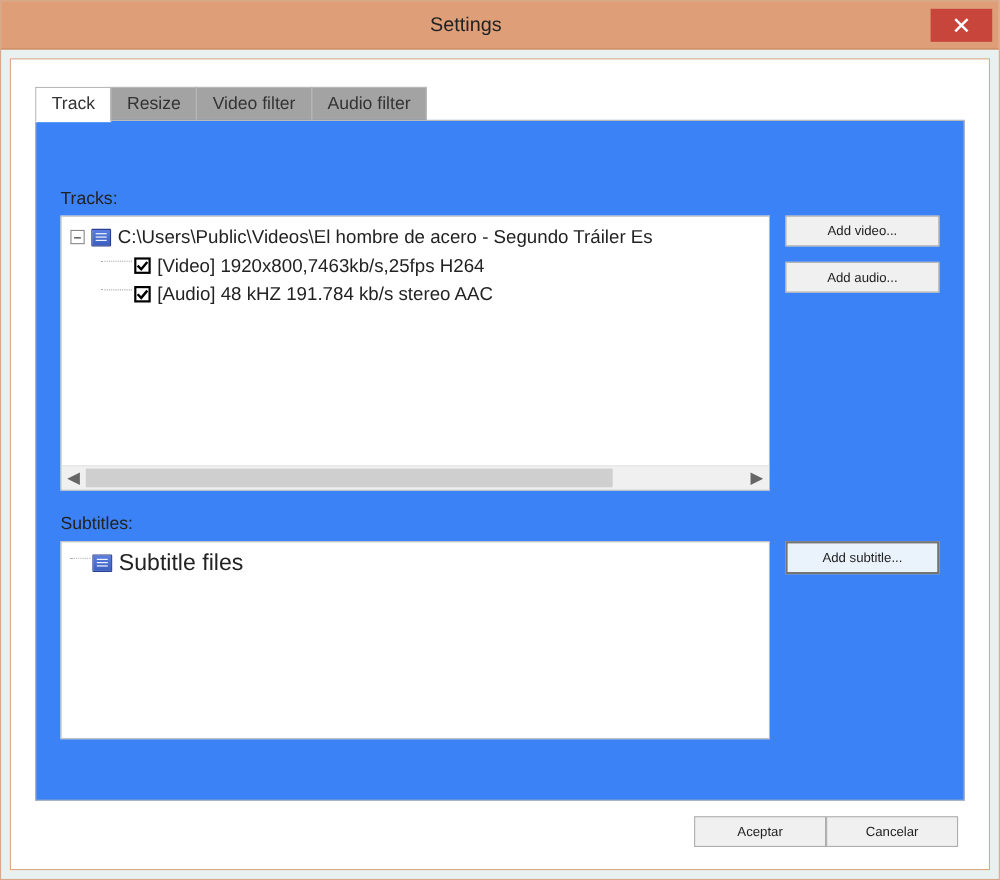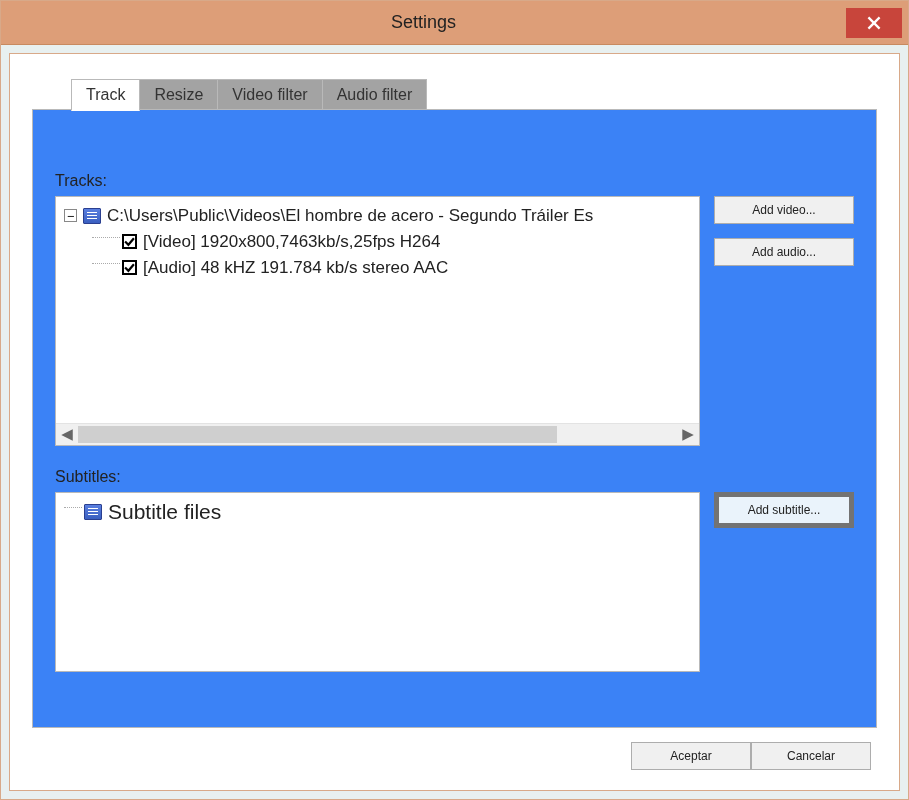--- a/index.html
+++ b/index.html
@@ -53,21 +53,20 @@
     margin: 8px;
     border: 1px solid #d8a989;
     padding: 22px 22px 18px 22px;
     display: flex;
     flex-direction: column;
   }
   .tabstrip {
     display: flex;
     align-items: flex-end;
     height: 34px;
-    margin-left: 39px;
   }
   .tab {
     padding: 6px 14px 6px 14px;
     border: 1px solid #b9b9b9;
     border-bottom: none;
     background: #a3a3a3;
     margin-right: -1px;
     color: #333;
     cursor: pointer;
     font-size: 16px;
@@ -209,21 +208,21 @@
   .btn {
     border: 1px solid #adadad;
     background: #f0f0f0;
     padding: 6px 8px;
     font-size: 12px;
     color: #222;
     cursor: pointer;
     text-align: center;
   }
   .btn.highlight {
-    border: 5px solid #737373;
+    border: 2px solid #737373;
     background: #eaf3fb;
   }
   .subtitles-box {
     flex: 1;
     border: 1px solid #b9b9b9;
     background: #fff;
     height: 180px;
     padding: 6px 4px 4px 8px;
     font-size: 21px;
     color: #222;

